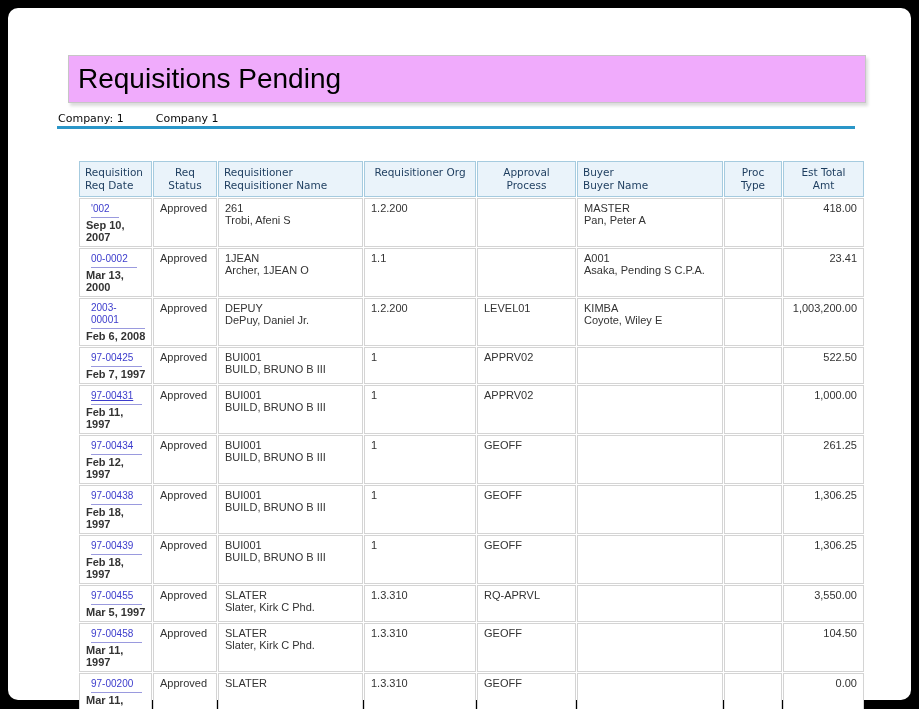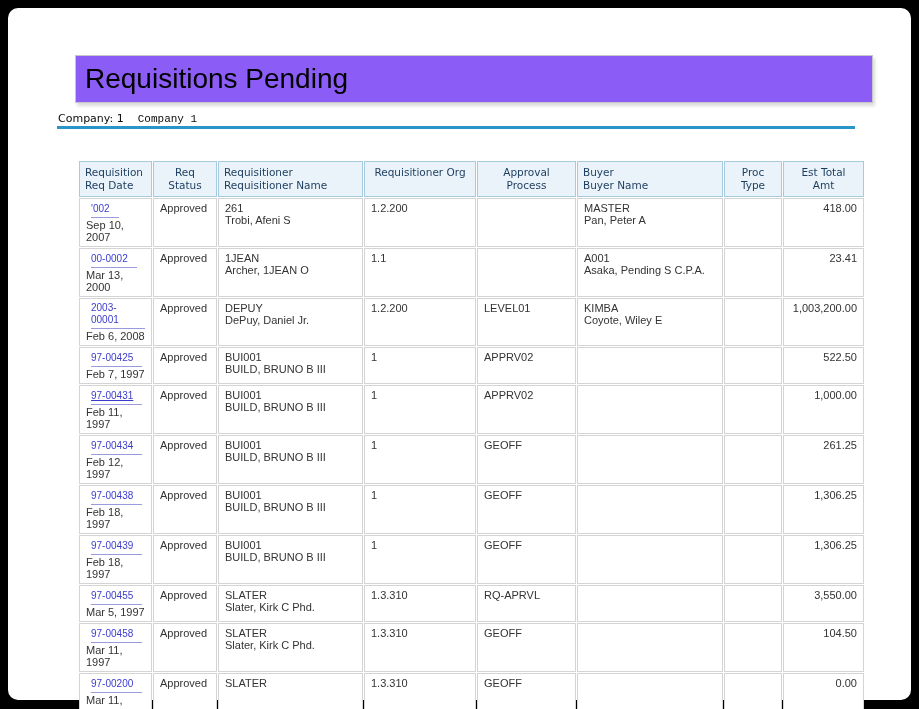--- a/index.html
+++ b/index.html
@@ -7,36 +7,36 @@
     width:919px;height:709px;position:relative;overflow:hidden;
     background:#ffffff;font-family:"Liberation Sans",sans-serif;
   }
   
   .frame{position:absolute;inset:0;background:#000000;}
   .page{position:absolute;left:8px;top:8px;right:8px;bottom:9px;background:#ffffff;border-radius:10px;}
   .content{position:absolute;inset:0;}
 
   
   .titlebox{
-    position:absolute;left:75px;top:55px;width:796px;height:46px;
-    background:#8b5cf6;border:1px solid #c6c6c6;
+    position:absolute;left:68px;top:55px;width:796px;height:46px;
+    background:#f0abfc;border:1px solid #c6c6c6;
     box-shadow:2px 3px 3px #dcdcdc;
     display:flex;align-items:center;text-align:right;
   }
   .title{
     font-size:28px;color:#000000;padding-left:9px;white-space:nowrap;
     font-family:"Liberation Sans",sans-serif;
   }
 
   
   .company{
     position:absolute;left:58px;top:112px;width:796px;
     font-family:"DejaVu Sans",sans-serif;font-size:11px;color:#0a0a0a;
   }
-  .company .name{margin-left:14px;font-family:Liberation Mono, monospace;}
+  .company .name{margin-left:32px;}
   .rule{position:absolute;left:57px;top:126px;width:798px;height:3px;}
 
   
   table.report{
     position:absolute;left:62px;top:160px;width:787px;
     border-collapse:separate;border-spacing:1px;table-layout:fixed;margin-left:16px;
   }
   table.report th{
     background:#eaf3fa;border:1px solid #a6cbdf;
     color:#1c3c5e;font-family:"DejaVu Sans",sans-serif;font-size:10.5px;font-weight:normal;
@@ -44,21 +44,21 @@
   }
   table.report th:nth-child(1),table.report th:nth-child(3),table.report th:nth-child(6){text-align:left;}
   table.report th:nth-child(2),table.report th:nth-child(4),table.report th:nth-child(5),
   table.report th:nth-child(7),table.report th:nth-child(8){text-align:center;}
   table.report td{
     background:#ffffff;border:1px solid #d4d4d4;
     font-size:11px;color:#333333;padding:3px 6px;line-height:12px;
     vertical-align:top;overflow:hidden;
   }
   td.c-amt{text-align:right;}
-  .pre{white-space:pre;}
+  .pre{white-space:pre;font-weight:bold;}
   .reqlink{
     display:inline-block;margin-left:5px;padding:0 9px 2px 0;
     font-size:10px;cursor:pointer;text-decoration:none;
   }
   .sub{margin-top:1px;}
 
   
   .footer{
     position:absolute;left:62px;top:640px;width:787px;text-align:center;
     font-family:"DejaVu Sans",sans-serif;font-size:11px;color:#0a0a0a;

